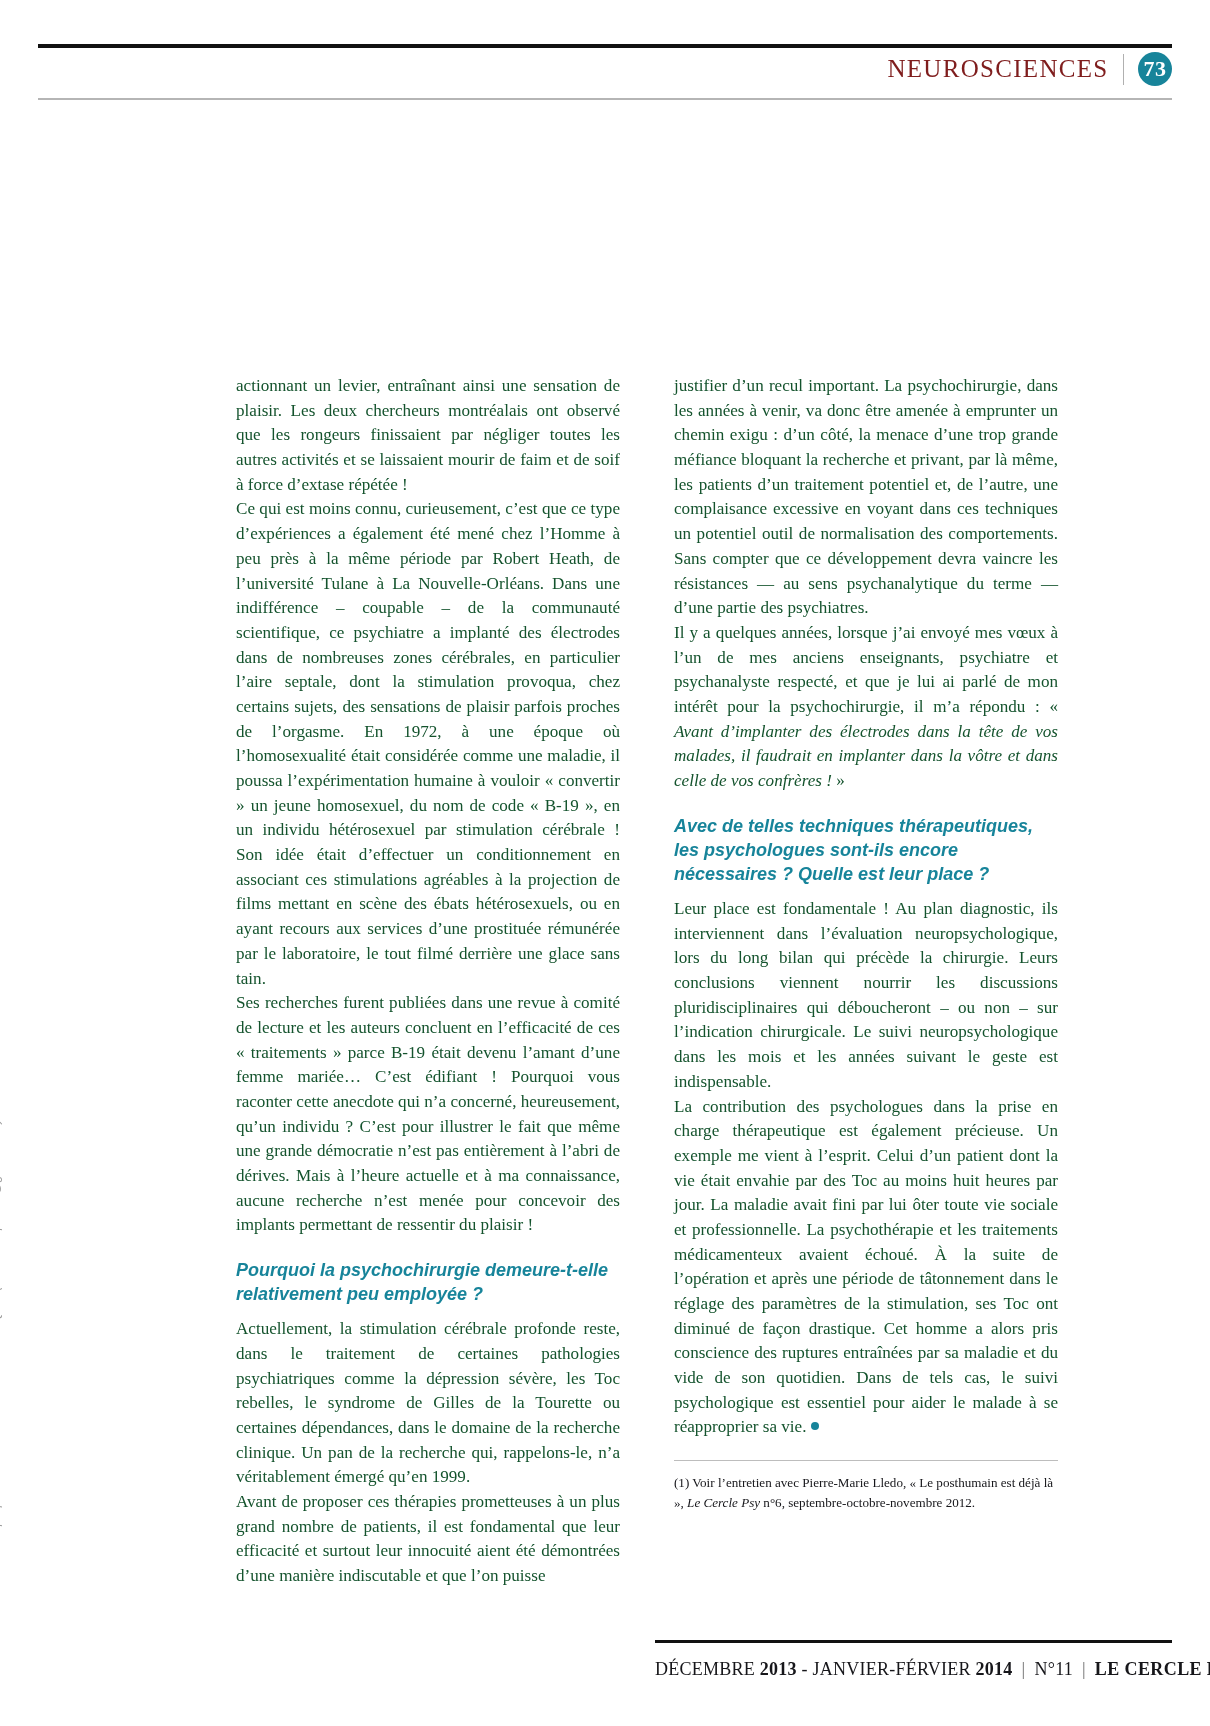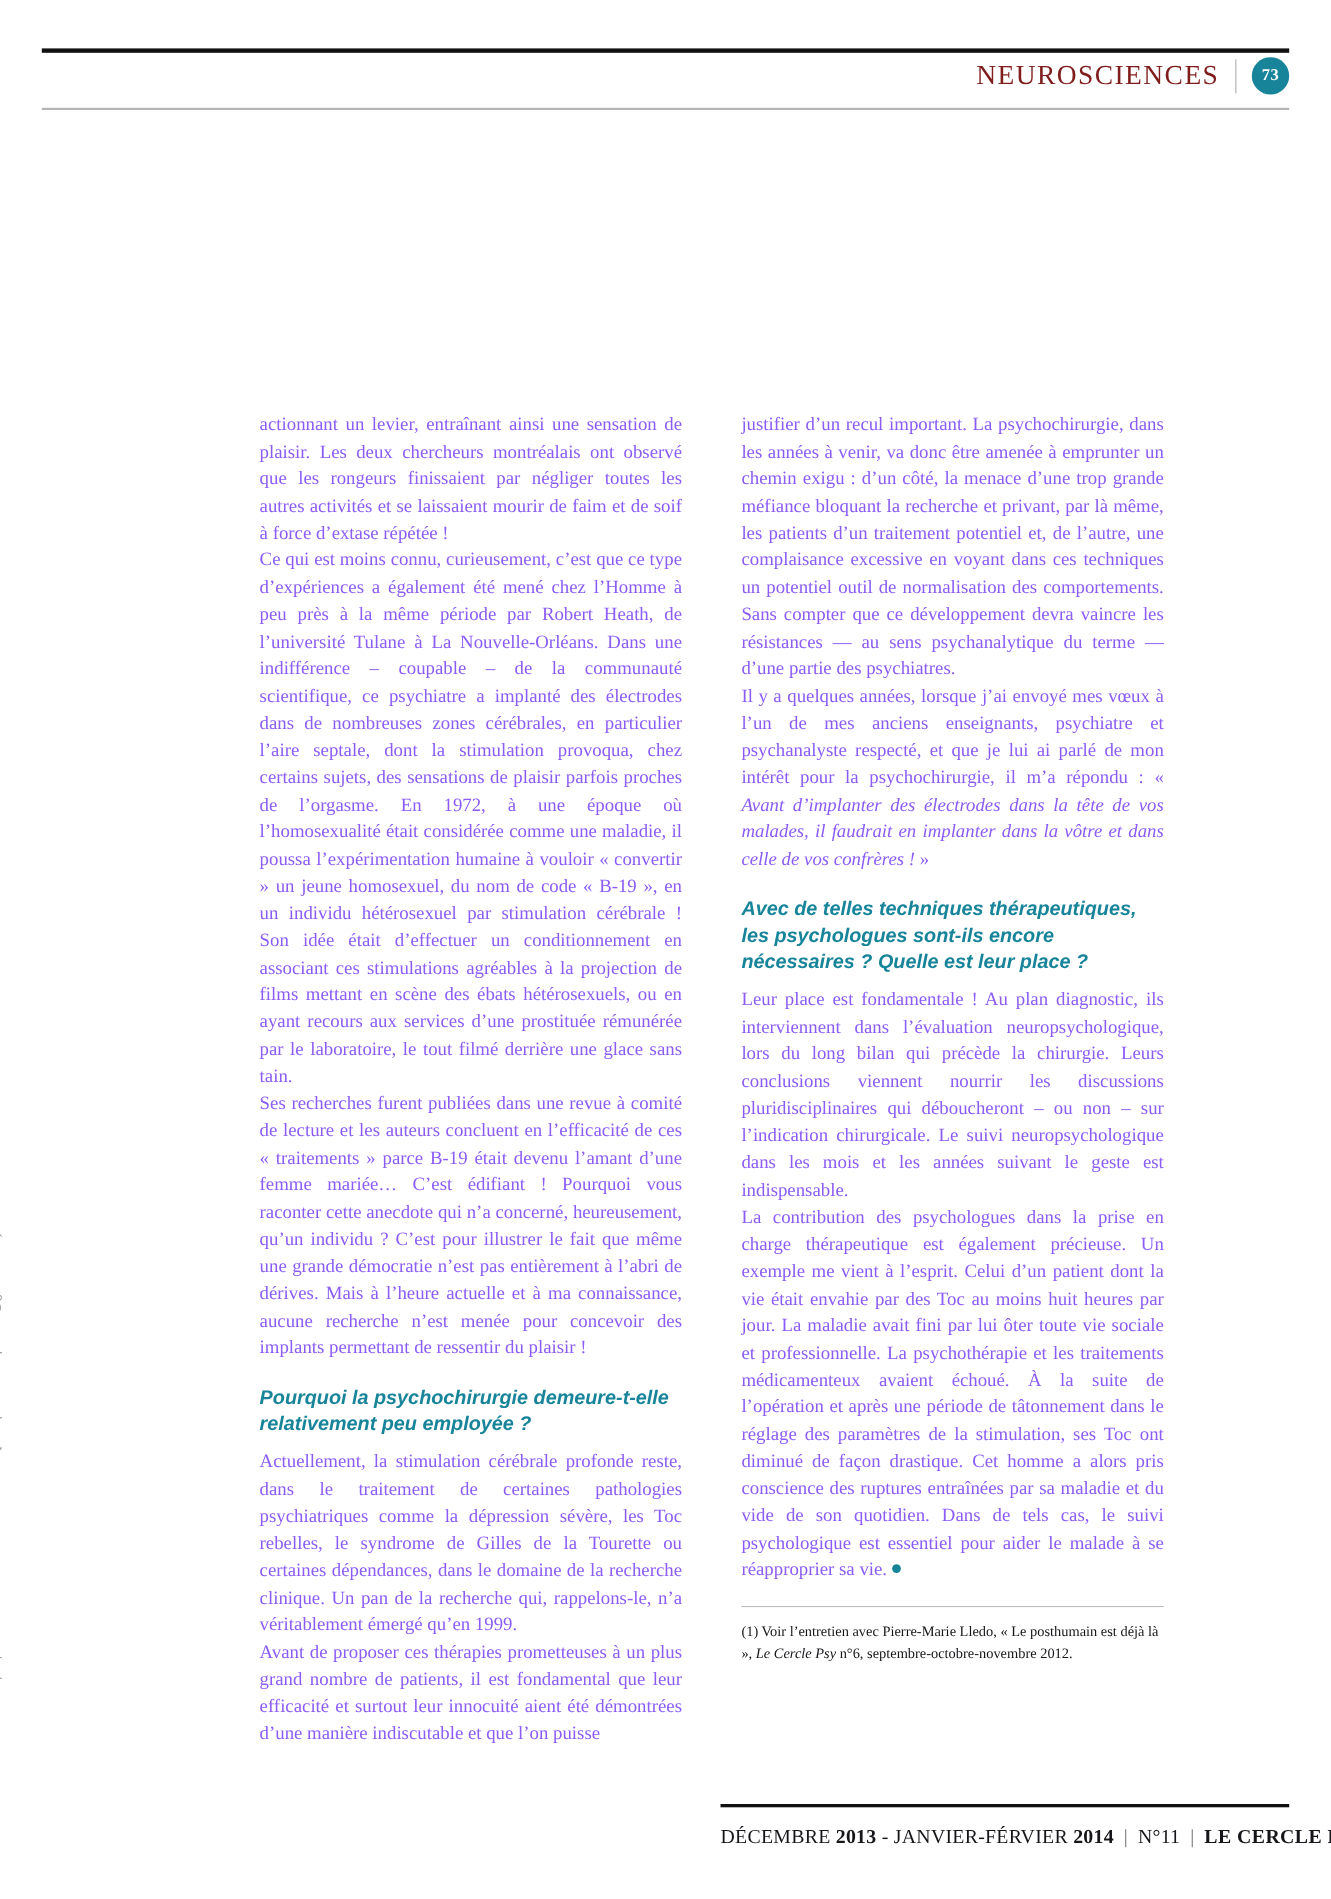--- a/index.html
+++ b/index.html
@@ -74,21 +74,21 @@
     width: 34px;
     height: 34px;
     border-radius: 50%;
     background: #17849a;
     color: #ffffff;
     display: flex;
     align-items: center;
     justify-content: center;
     font-family: "Liberation Serif", serif;
     font-weight: bold;
-    font-size: 15px;
+    font-size: 22px;
     letter-spacing: 0.4px;
   }
 
   
   .columns {
     position: absolute;
     left: 236px;
     top: 374px;
     width: 822px;
     display: flex;
@@ -97,21 +97,21 @@
   .col {
     width: 384px;
   }
   p.body {
     margin: 0;
     font-size: 17.1px;
     line-height: 1.445;
     text-align: justify;
     text-justify: inter-word;
     hyphens: manual;
-    color: #8b5cf6;
+    color: #14532d;
   }
   p.body + p.body { margin-top: 0; }
 
   h3.teal-head {
     margin: 20px 0 11px 0;
     font-family: "Liberation Sans", sans-serif;
     font-style: italic;
     font-weight: bold;
     font-size: 18px;
     line-height: 1.34;

